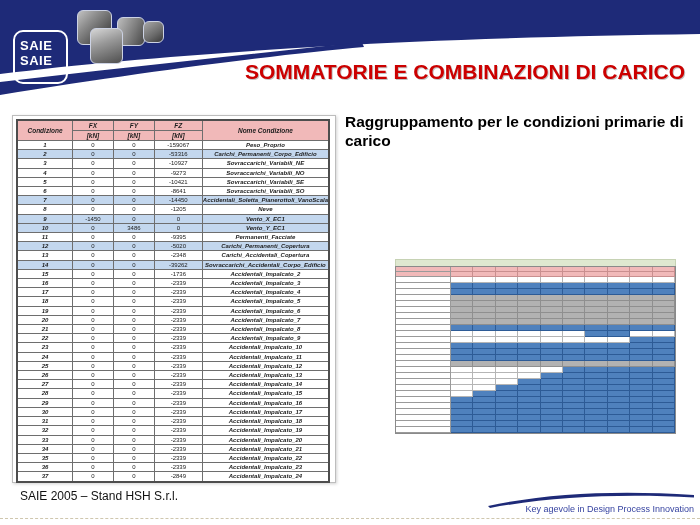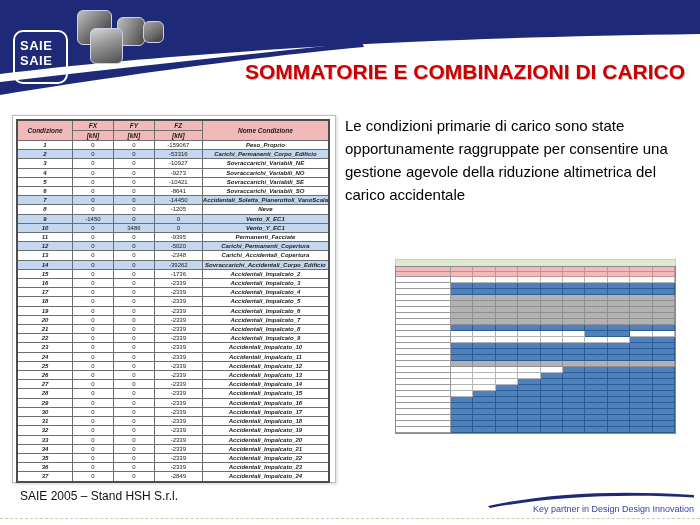--- a/index.html
+++ b/index.html
@@ -367,21 +367,21 @@
           <td class="num">0</td>
           <td class="num">0</td>
           <td class="num">-2849</td>
           <td class="name">Accidentali_Impalcato_24</td>
         </tr>
       </tbody>
   </table>
 </div>
 
 <div class="text-block">
-  <p class="tb-body">Le condizioni primarie di carico sono state opportunamente raggruppate per consentire una gestione agevole della riduzione altimetrica del carico accidentale</p>
+  <p class="tb-head">Raggruppamento per le condizioni primarie di carico</p>
 </div>
 
 <div class="mini-wrap">
   <div class="mini-green"></div>
   <div class="mini-sheet" id="mini-sheet">
       <div class="ms-row">
         <div class="ms-cell ms-label" style="height: 5px; background: rgb(241, 185, 185);"></div>
         <div class="ms-cell ms-data" style="height: 5px; background: rgb(241, 185, 185); border-right-color: rgb(201, 143, 143); border-bottom-color: rgb(201, 143, 143);"></div>
         <div class="ms-cell ms-data" style="height: 5px; background: rgb(241, 185, 185); border-right-color: rgb(201, 143, 143); border-bottom-color: rgb(201, 143, 143);"></div>
         <div class="ms-cell ms-data" style="height: 5px; background: rgb(241, 185, 185); border-right-color: rgb(201, 143, 143); border-bottom-color: rgb(201, 143, 143);"></div>
@@ -744,14 +744,14 @@
         <div class="ms-cell ms-data" style="height: 6px; background: rgb(79, 129, 189); border-right-color: rgb(45, 91, 150); border-bottom-color: rgb(45, 91, 150);"></div>
         <div class="ms-cell ms-data" style="height: 6px; background: rgb(79, 129, 189); border-right-color: rgb(45, 91, 150); border-bottom-color: rgb(45, 91, 150);"></div>
       </div>
     </div>
 </div>
 
 <div class="footer-left">SAIE 2005 – Stand HSH S.r.l.</div>
 <svg class="footer-swoosh" viewBox="0 0 212 24" preserveAspectRatio="none">
   <path d="M2,19 C62,6 132,3 208,8 L208,10.5 C136,6.5 66,9.5 4,21 Z" fill="#1e2a78"></path>
 </svg>
-<div class="footer-right">Key partner in Design Design Innovation</div>
+<div class="footer-right">Key agevole in Design Process Innovation</div>
 <div class="bottom-line"></div>
 
 </body></html>

